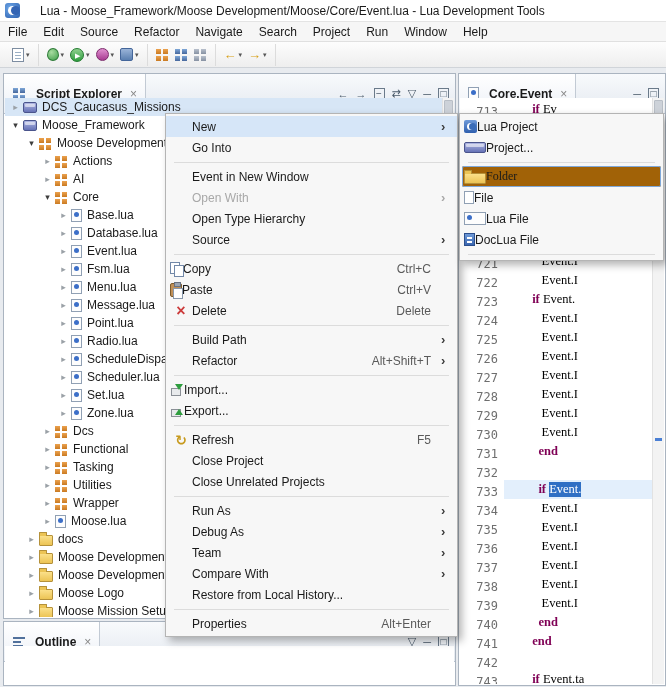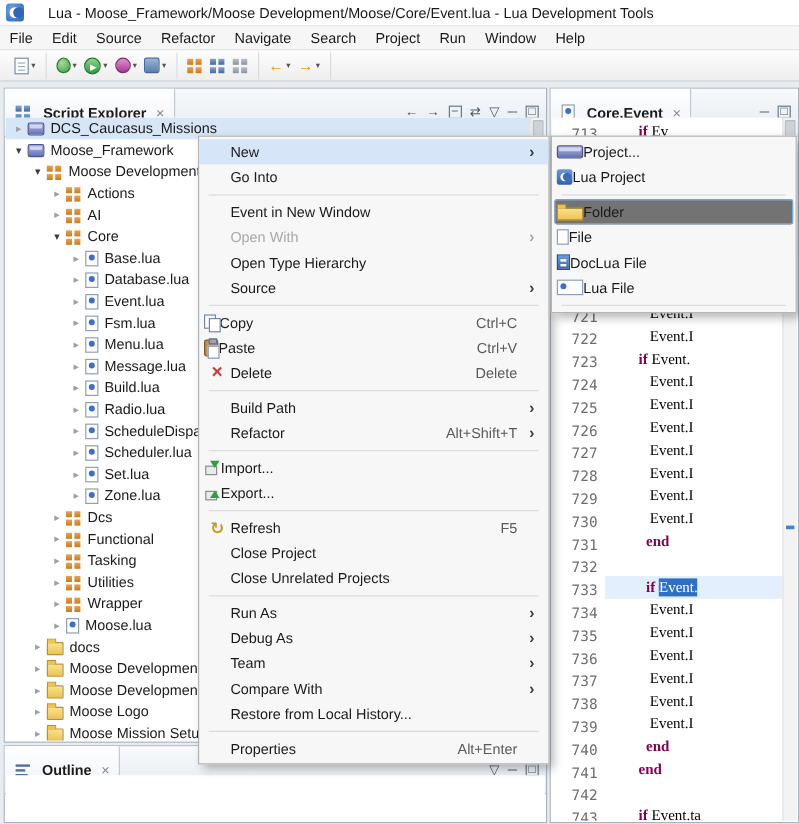--- a/index.html
+++ b/index.html
@@ -85,21 +85,21 @@
   .context-menu, .submenu { position:absolute; background:#f7f7f7; border:1px solid #b4b4b4; box-shadow:4px 4px 8px rgba(0,0,0,.3); padding:2px 0; }
   .context-menu { left:165px; top:113px; width:293px; z-index:10; }
   .submenu { left:459px; top:113px; width:205px; z-index:11; }
   .menu-row { height:21px; display:flex; align-items:center; padding:0 6px 0 4px; }
   .mi-icon { width:22px; flex:none; display:flex; justify-content:center; align-items:center; }
   .mi-label { flex:1; white-space:nowrap; }
   .mi-shortcut { color:#5a5a5a; padding-right:10px; white-space:nowrap; }
   .mi-arrow { width:10px; flex:none; color:#3c3c3c; font-size:13px; font-weight:bold; line-height:1; }
   .menu-row.hl { background:#d6e6f8; }
   .submenu .menu-row { margin:0 2px; border-radius:2px; padding-left:2px; }
-  .submenu .menu-row.hl { background:#737373; box-shadow:inset 0 0 0 1px #7fa8d9; }
+  .submenu .menu-row.hl { background:#a16207; box-shadow:inset 0 0 0 1px #7fa8d9;font-family:Liberation Serif, serif; }
   .menu-row.disabled .mi-label, .menu-row.disabled .mi-arrow { color:#a8a8a8; }
   .menu-sep { height:1px; background:#dcdcdc; margin:4px 8px 3px 8px; }
 
   
   .mi-copy { width:13px; height:14px; position:relative; }
   .mi-copy::before, .mi-copy::after { content:""; position:absolute; width:8px; height:10px; background:#fff; border:1px solid #7288a8; }
   .mi-copy::before { left:0; top:0; } .mi-copy::after { left:4px; top:3px; }
   .mi-paste { width:12px; height:14px; background:#c09058; border:1px solid #7c5a2c; border-radius:2px; position:relative; }
   .mi-paste::before { content:""; position:absolute; left:3px; top:-2px; width:5px; height:3px; background:#9aa4b2; border:1px solid #667080; }
   .mi-paste::after { content:""; position:absolute; left:2px; top:4px; width:8px; height:9px; background:#fff; border:1px solid #8898ac; }
@@ -259,21 +259,21 @@
         <span class="tlabel">Menu.lua</span>
       </div>
       <div class="tree-row" style="padding-left: 52px;">
         <span class="twisty">▸</span>
         <span class="ticon i-luafile"></span>
         <span class="tlabel">Message.lua</span>
       </div>
       <div class="tree-row" style="padding-left: 52px;">
         <span class="twisty">▸</span>
         <span class="ticon i-luafile"></span>
-        <span class="tlabel">Build.lua</span>
+        <span class="tlabel">Point.lua</span>
       </div>
       <div class="tree-row" style="padding-left: 52px;">
         <span class="twisty">▸</span>
         <span class="ticon i-luafile"></span>
         <span class="tlabel">Radio.lua</span>
       </div>
       <div class="tree-row" style="padding-left: 52px;">
         <span class="twisty">▸</span>
         <span class="ticon i-luafile"></span>
         <span class="tlabel">ScheduleDispatcher.lua</span>
@@ -650,50 +650,50 @@
     <div class="menu-sep"></div>
     <div class="menu-row">
       <span class="mi-icon"></span>
       <span class="mi-label">Properties</span>
       <span class="mi-shortcut">Alt+Enter</span>
       <span class="mi-arrow"></span>
     </div>
   </div>
 <div class="submenu" id="newsub">
     <div class="menu-row">
+      <span class="mi-icon mi-luaproject"></span>
+      <span class="mi-label">Lua Project</span>
+      <span class="mi-shortcut"></span>
+      <span class="mi-arrow"></span>
+    </div>
+    <div class="menu-row">
       <span class="mi-icon mi-project"></span>
       <span class="mi-label">Project...</span>
-      <span class="mi-shortcut"></span>
-      <span class="mi-arrow"></span>
-    </div>
-    <div class="menu-row">
-      <span class="mi-icon mi-luaproject"></span>
-      <span class="mi-label">Lua Project</span>
       <span class="mi-shortcut"></span>
       <span class="mi-arrow"></span>
     </div>
     <div class="menu-sep"></div>
     <div class="menu-row hl">
       <span class="mi-icon mi-folder"></span>
       <span class="mi-label">Folder</span>
       <span class="mi-shortcut"></span>
       <span class="mi-arrow"></span>
     </div>
     <div class="menu-row">
       <span class="mi-icon mi-file"></span>
       <span class="mi-label">File</span>
       <span class="mi-shortcut"></span>
       <span class="mi-arrow"></span>
     </div>
     <div class="menu-row">
+      <span class="mi-icon mi-luafile"></span>
+      <span class="mi-label">Lua File</span>
+      <span class="mi-shortcut"></span>
+      <span class="mi-arrow"></span>
+    </div>
+    <div class="menu-row">
       <span class="mi-icon mi-docluafile"></span>
       <span class="mi-label">DocLua File</span>
       <span class="mi-shortcut"></span>
       <span class="mi-arrow"></span>
     </div>
-    <div class="menu-row">
-      <span class="mi-icon mi-luafile"></span>
-      <span class="mi-label">Lua File</span>
-      <span class="mi-shortcut"></span>
-      <span class="mi-arrow"></span>
-    </div>
     <div class="menu-sep"></div>
   </div>
 
 </body></html>

